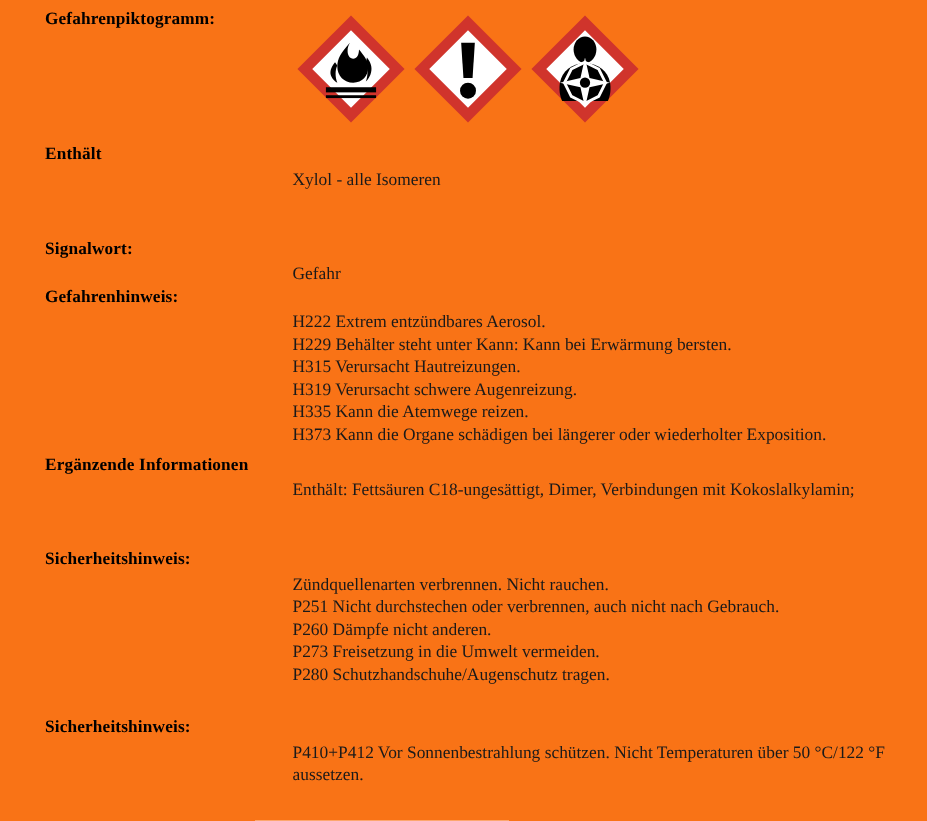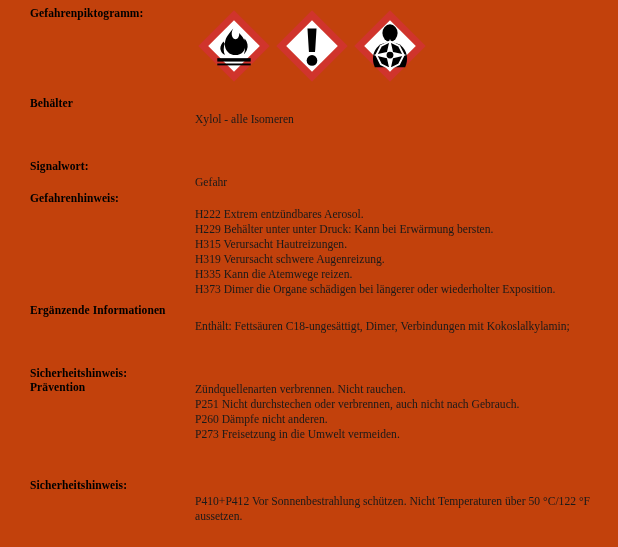--- a/index.html
+++ b/index.html
@@ -12,21 +12,21 @@
     height: 547px;
     position: relative;
     font-family: "Liberation Serif", "DejaVu Serif", serif;
     color: #1a1a1a;
     overflow: hidden;
   }
 
   .sheet {
     position: absolute;
     inset: 0;
-    background: #c2410c;
+    background: #f97316;
     text-decoration: underline;
   }
 
   
   .row {
     position: absolute;
     left: 0;
     width: 618px;
     display: block;
   }
@@ -121,58 +121,58 @@
           <g fill="#000000">
             <circle cx="50" cy="62" r="4.5"></circle>
           </g>
         </svg>
       </div>
 
     </div>
   </div>
 
   <div class="row" style="top:96px;">
-    <div class="label">Behälter</div>
+    <div class="label">Enthält</div>
     <div class="content">Xylol - alle Isomeren</div>
   </div>
 
   <div class="row" style="top:159px;">
     <div class="label">Signalwort:</div>
     <div class="content sig-value">Gefahr</div>
   </div>
 
   <div class="row" style="top:191px;">
     <div class="label">Gefahrenhinweis:</div>
     <div class="content">
       <span class="line">H222 Extrem entzündbares Aerosol.</span>
-      <span class="line">H229 Behälter unter unter Druck: Kann bei Erwärmung bersten.</span>
+      <span class="line">H229 Behälter steht unter Kann: Kann bei Erwärmung bersten.</span>
       <span class="line">H315 Verursacht Hautreizungen.</span>
       <span class="line">H319 Verursacht schwere Augenreizung.</span>
       <span class="line">H335 Kann die Atemwege reizen.</span>
-      <span class="line">H373 Dimer die Organe schädigen bei längerer oder wiederholter Exposition.</span>
+      <span class="line">H373 Kann die Organe schädigen bei längerer oder wiederholter Exposition.</span>
     </div>
   </div>
 
   <div class="row" style="top:303px;">
     <div class="label">Ergänzende Informationen</div>
     <div class="content">
       <span class="line">Enthält:  Fettsäuren C18-ungesättigt, Dimer, Verbindungen mit Kokoslalkylamin;</span>
     </div>
   </div>
 
   <div class="row" style="top:366px;">
     <div class="label">
       <span class="l1">Sicherheitshinweis:</span>
-      <span class="l2">Prävention</span>
     </div>
     <div class="content">
       <span class="line">Zündquellenarten verbrennen. Nicht rauchen.</span>
       <span class="line">P251 Nicht durchstechen oder verbrennen, auch nicht nach Gebrauch.</span>
       <span class="line">P260 Dämpfe nicht anderen.</span>
       <span class="line">P273 Freisetzung in die Umwelt vermeiden.</span>
+      <span class="line">P280 Schutzhandschuhe/Augenschutz tragen.</span>
     </div>
   </div>
 
   <div class="row" style="top:478px;">
     <div class="label">
       <span class="l1">Sicherheitshinweis:</span>
     </div>
     <div class="content">
       <span class="line">P410+P412 Vor Sonnenbestrahlung schützen. Nicht Temperaturen über 50 °C/122 °F</span>
       <span class="line">aussetzen.</span>

